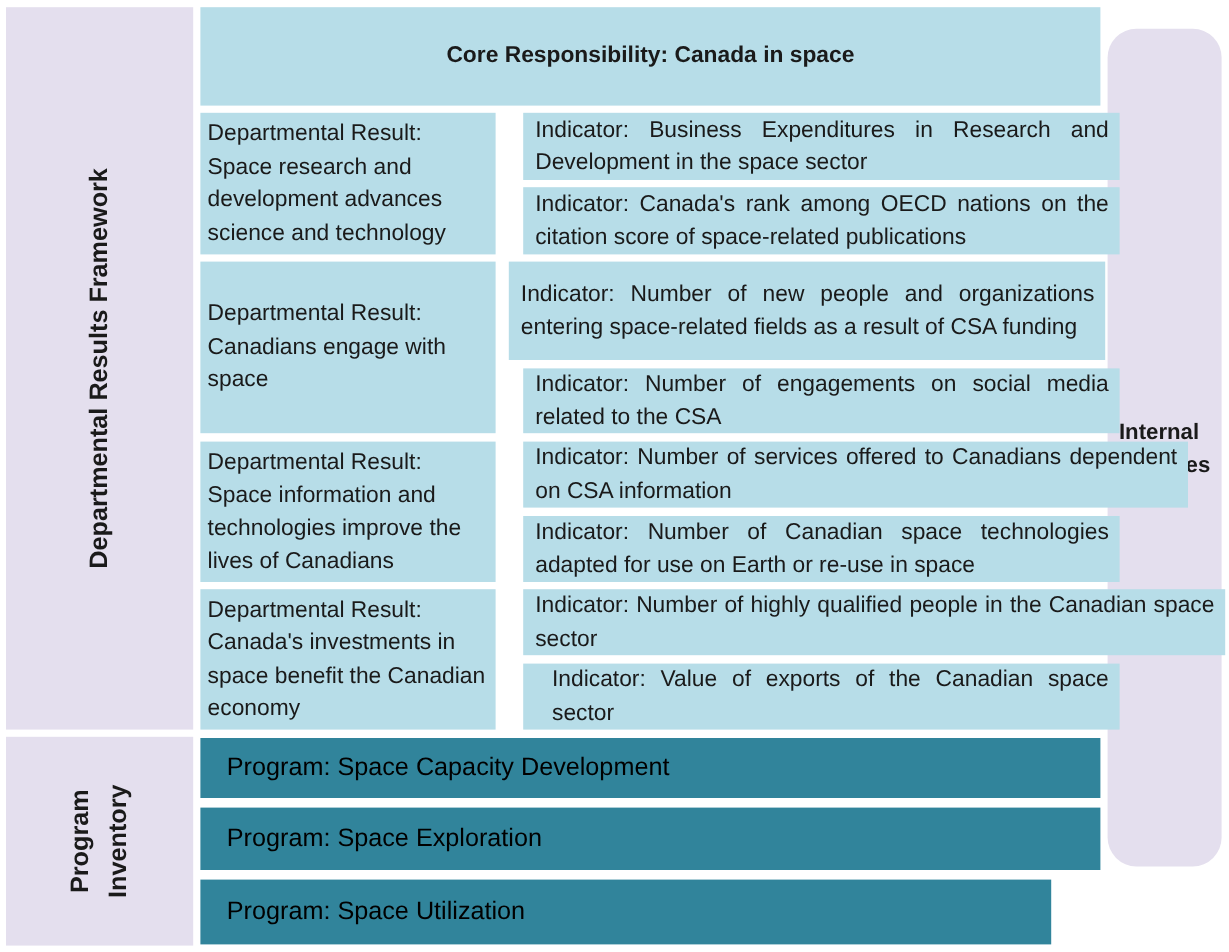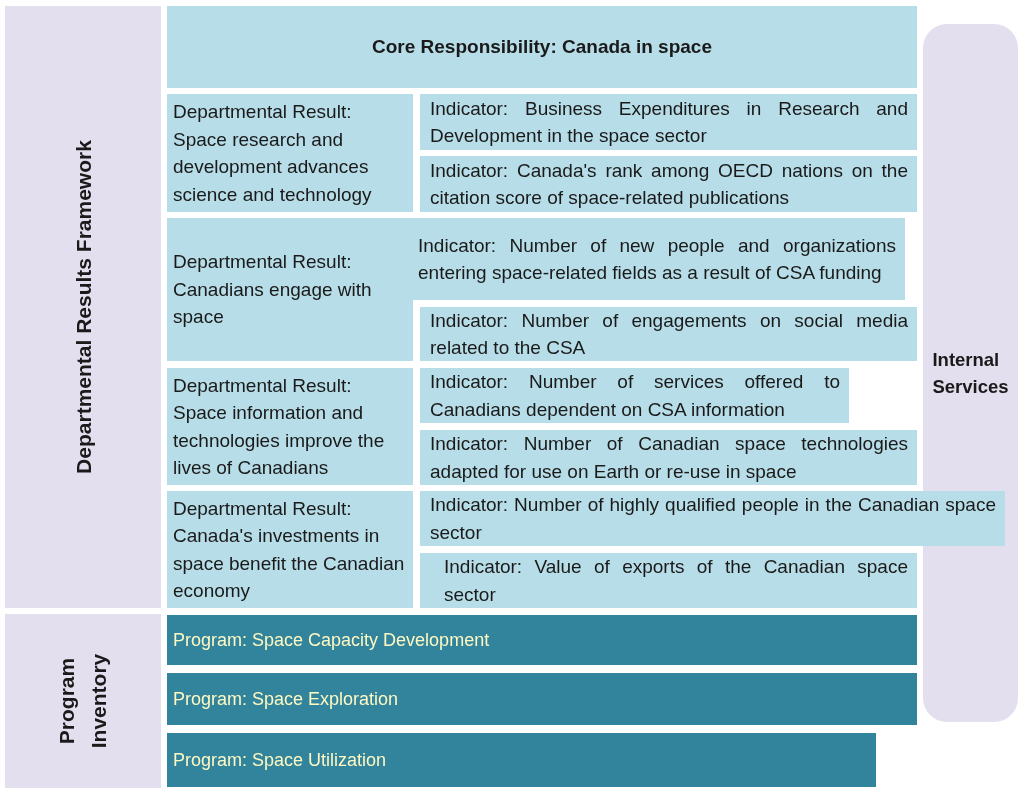--- a/index.html
+++ b/index.html
@@ -5,23 +5,23 @@
   html,body{margin:0;padding:0;background:#ffffff;}
   body{width:1024px;height:793px;position:relative;overflow:hidden;font-family:"Liberation Sans",sans-serif;color:#1a1a1a;}
   .abs{position:absolute;box-sizing:border-box;}
   .purple{background:#e4dfee;}
   .light{background:#b7dde8;}
   .dark{background:#31849b;}
   .vlabel{position:absolute;left:50%;top:50%;transform:translate(-50%,-50%) rotate(-90deg);white-space:nowrap;font-weight:bold;font-size:21px;text-align:center;line-height:31px;}
   .center{display:flex;align-items:center;justify-content:center;text-align:left;}
   .core{font-weight:bold;font-size:19px;}
   .result{font-size:19px;line-height:27.5px;padding:17px 6px;}
-  .ind{font-size:19px;line-height:27.5px;text-align:justify;text-align-last:left;padding:0 9px 0 10px;display:flex;align-items:center;}
+  .ind{font-size:19px;line-height:27.5px;text-align:justify;text-align-last:left;padding:0 9px 0 10px;display:flex;align-items:center;margin-left:16px;}
   .ind span{display:block;width:100%;}
-  .prog{font-size:18px;display:flex;align-items:center;padding-left:6px;color:#fef9c3;}
+  .prog{font-size:21px;display:flex;align-items:center;padding-left:22px;color:#000000;}
   .internal{font-weight:bold;font-size:18.5px;line-height:27px;}
 </style>
 </head>
 <body>
 
 <div class="abs purple" style="left:5px;top:6px;width:156px;height:602px;">
   <div class="vlabel">Departmental Results Framework</div>
 </div>
 
 <div class="abs purple" style="left:5px;top:614px;width:156px;height:174px;">
@@ -50,21 +50,21 @@
 
 <div class="abs light center result" style="left:167px;top:218px;width:246px;height:143px;">Departmental Result: Canadians engage with space</div>
 <div class="abs light ind" style="left:408px;top:218px;width:497px;height:82px;">
     <span>Indicator: Number of new people and organizations entering space-related fields as a result of CSA funding</span>
   </div>
 <div class="abs light ind" style="left:420px;top:307px;width:497px;height:54px;">
     <span>Indicator: Number of engagements on social media related to the CSA</span>
   </div>
 
 <div class="abs light center result" style="left:167px;top:368px;width:246px;height:117px;">Departmental Result: Space information and technologies improve the lives of Canadians</div>
-<div class="abs light ind" style="left:420px;top:368px;width:429px;height:55px;">
+<div class="abs light ind" style="left:420px;top:368px;width:554px;height:55px;">
     <span>Indicator: Number of services offered to Canadians dependent on CSA information</span>
   </div>
 <div class="abs light ind" style="left:420px;top:430px;width:497px;height:55px;">
     <span>Indicator: Number of Canadian space technologies adapted for use on Earth or re-use in space</span>
   </div>
 
 <div class="abs light center result" style="left:167px;top:491px;width:246px;height:117px;">Departmental Result: Canada's investments in space benefit the Canadian economy</div>
 <div class="abs light ind" style="left:420px;top:491px;width:585px;height:55px;">
     <span>Indicator: Number of highly qualified people in the Canadian space sector</span>
   </div>

